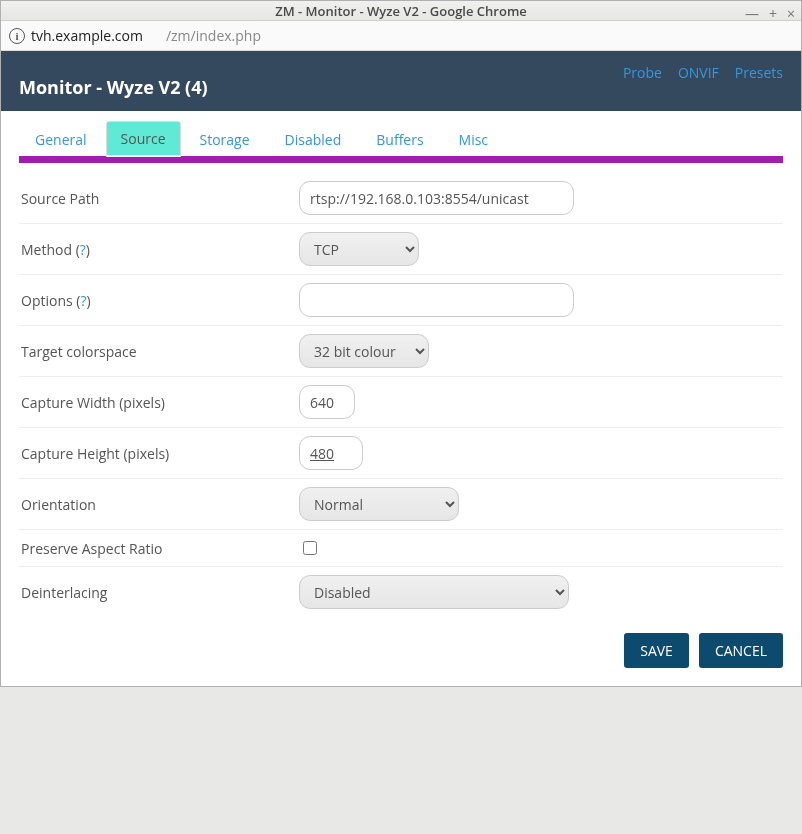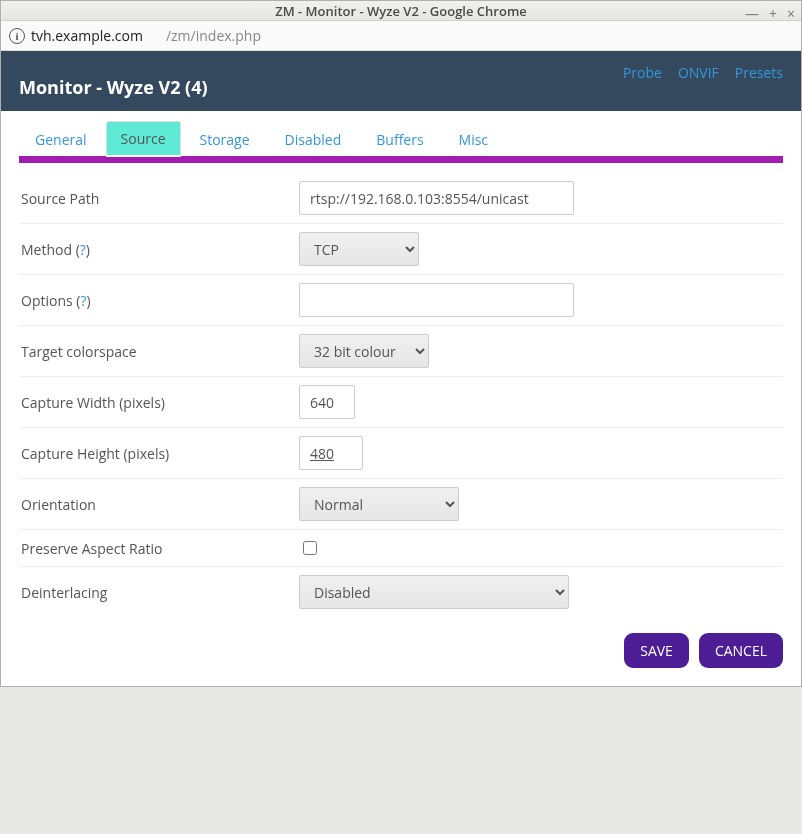--- a/index.html
+++ b/index.html
@@ -151,42 +151,42 @@
     flex: 1;
     display: flex;
     align-items: center;
   }
   input.text, select.sel {
     font-family: inherit;
     font-size: 14px;
     color: #555;
     padding: 6px 10px;
     border: 1px solid #ccc;
-    border-radius: 2px;
+    border-radius: 11px;
     background: #fff;
     height: 34px;
   }
   select.sel {
     background: linear-gradient(#f0f0f0,#e6e6e6);
     appearance: menulist;
   }
   input.text.wide { width: 275px; }
   select.sel { min-width: 120px; }
   .checkbox { width: 14px; height: 14px; }
   .footer-btns {
     display: flex;
     justify-content: flex-end;
     gap: 10px;
     padding: 16px 0 0 0;
   }
   .btn {
-    background: #4c1d95;
+    background: #0c4a6e;
     color: #fff;
     border: none;
-    border-radius: 9px;
+    border-radius: 3px;
     padding: 8px 16px;
     font-size: 14px;
     cursor: pointer;
     font-family: inherit;
   }
 </style>
 </head>
 <body>
 
 <div class="window">

